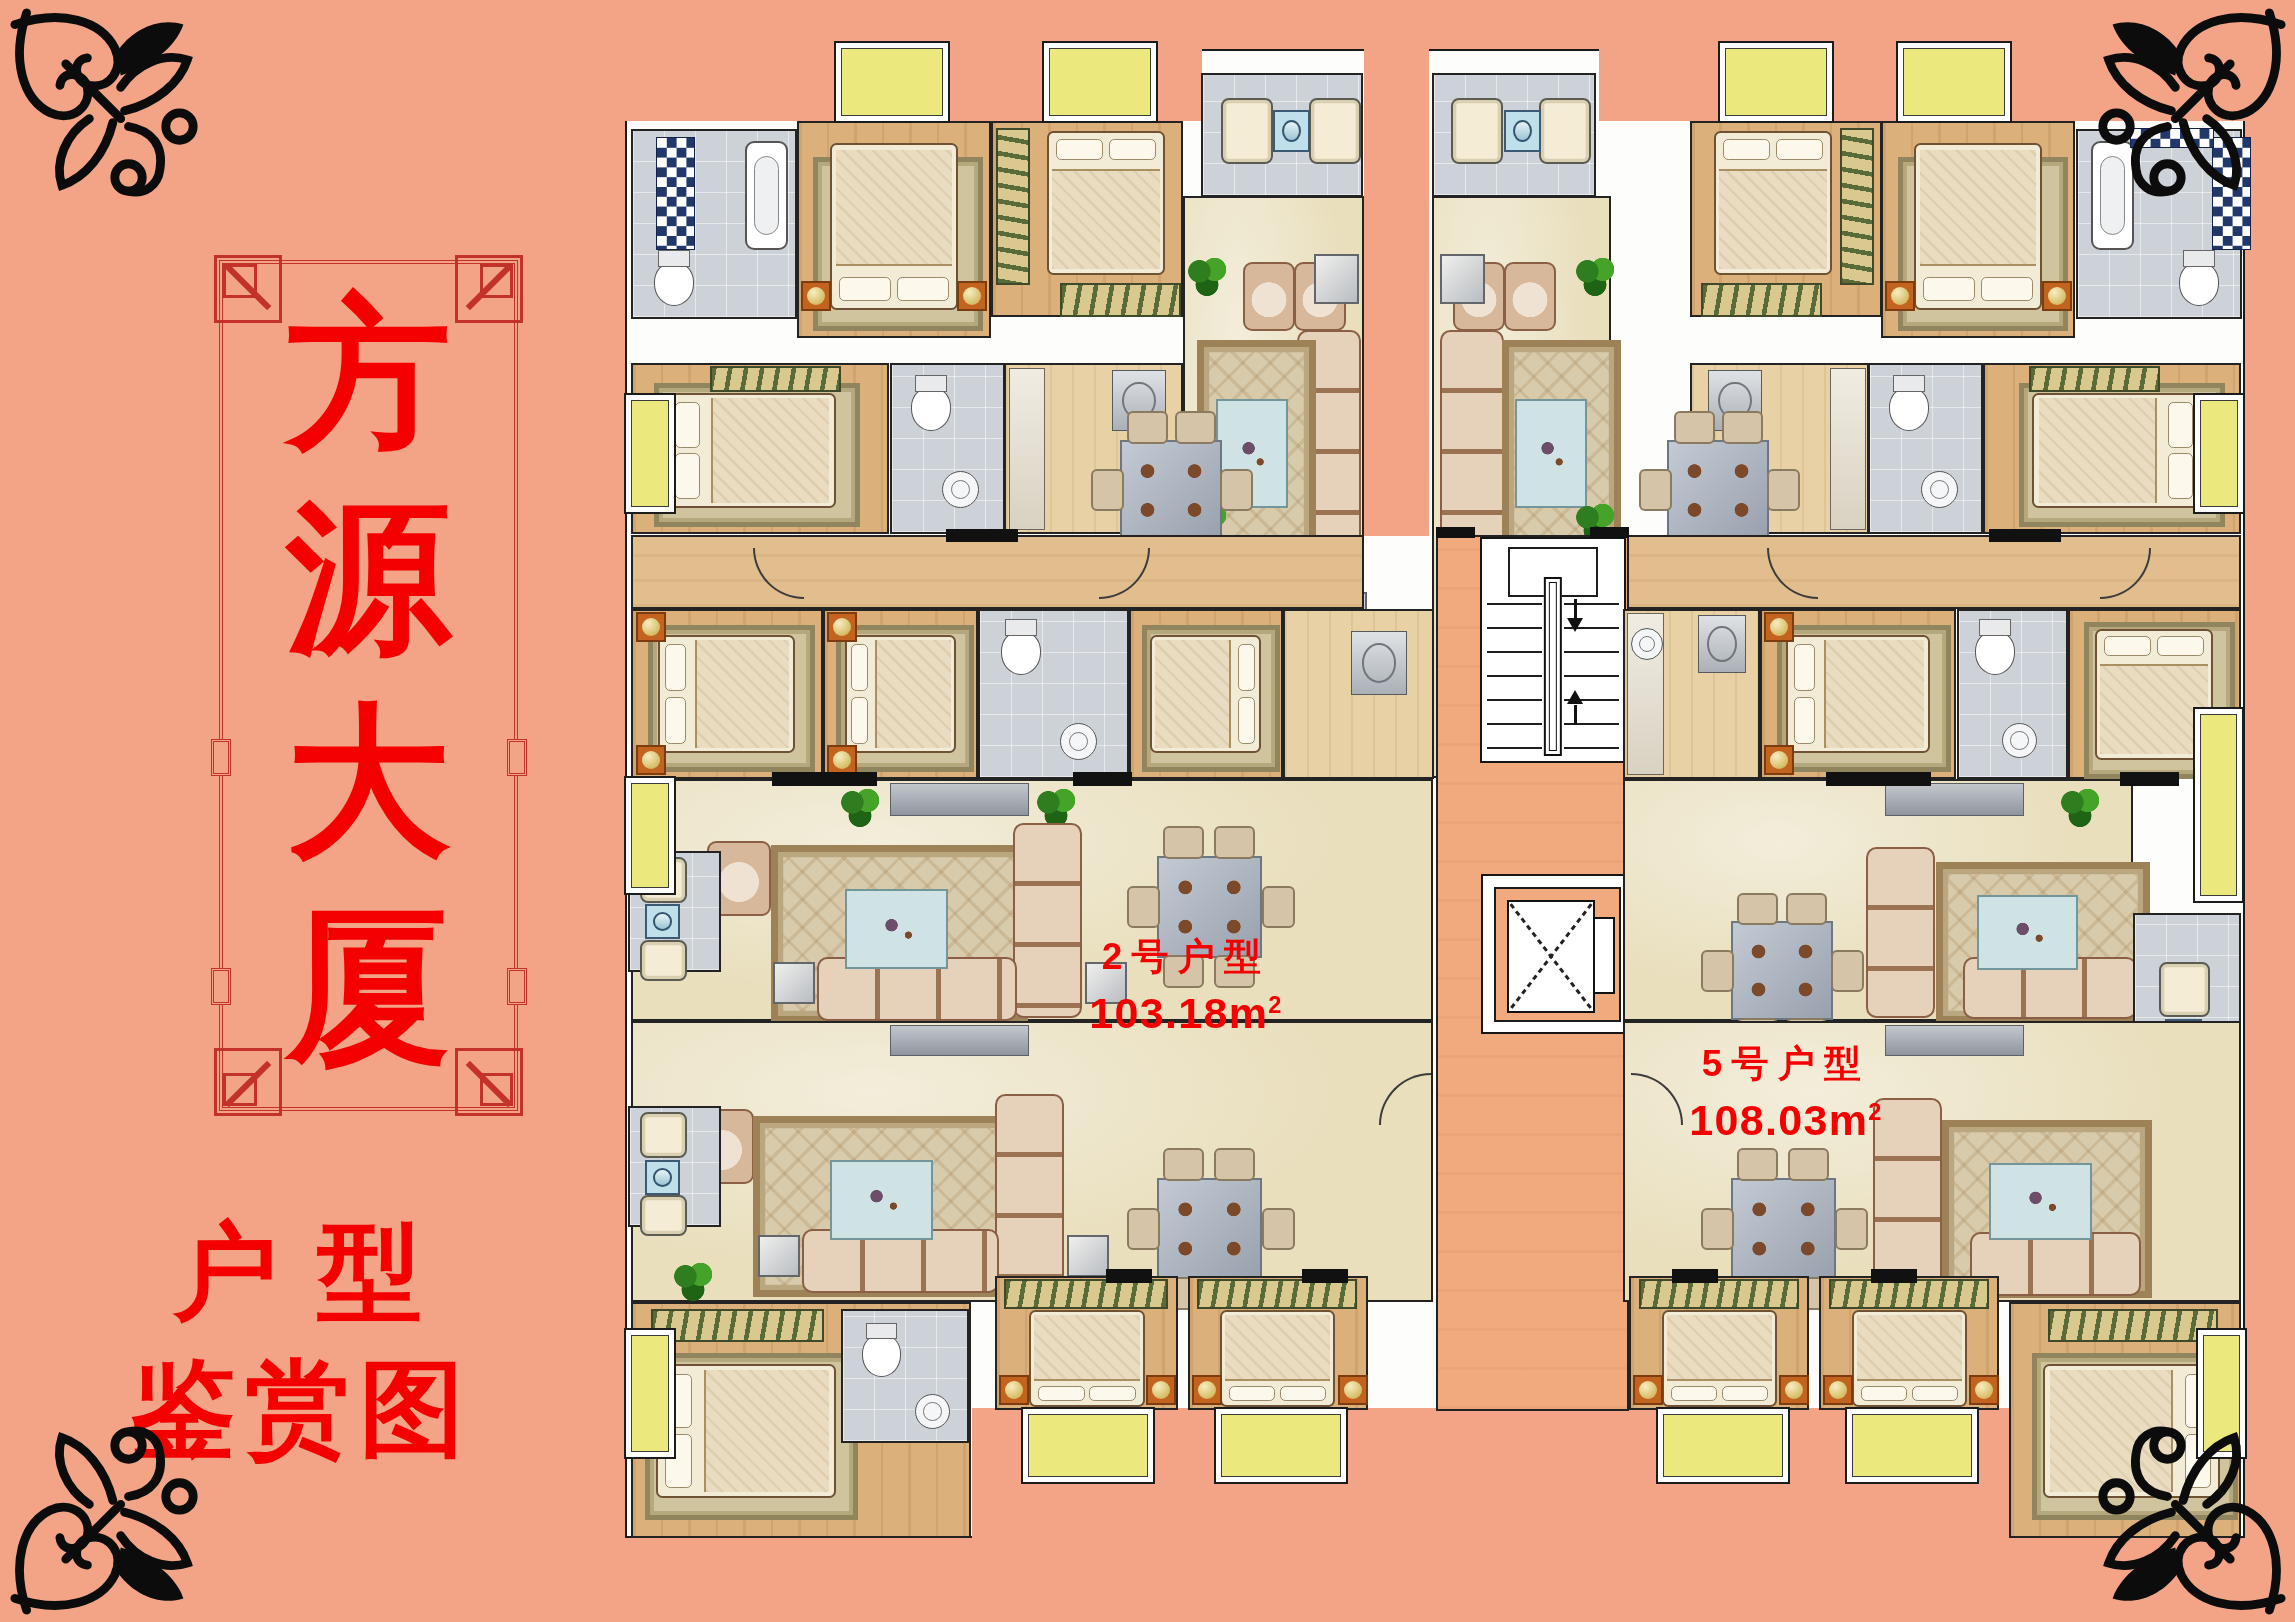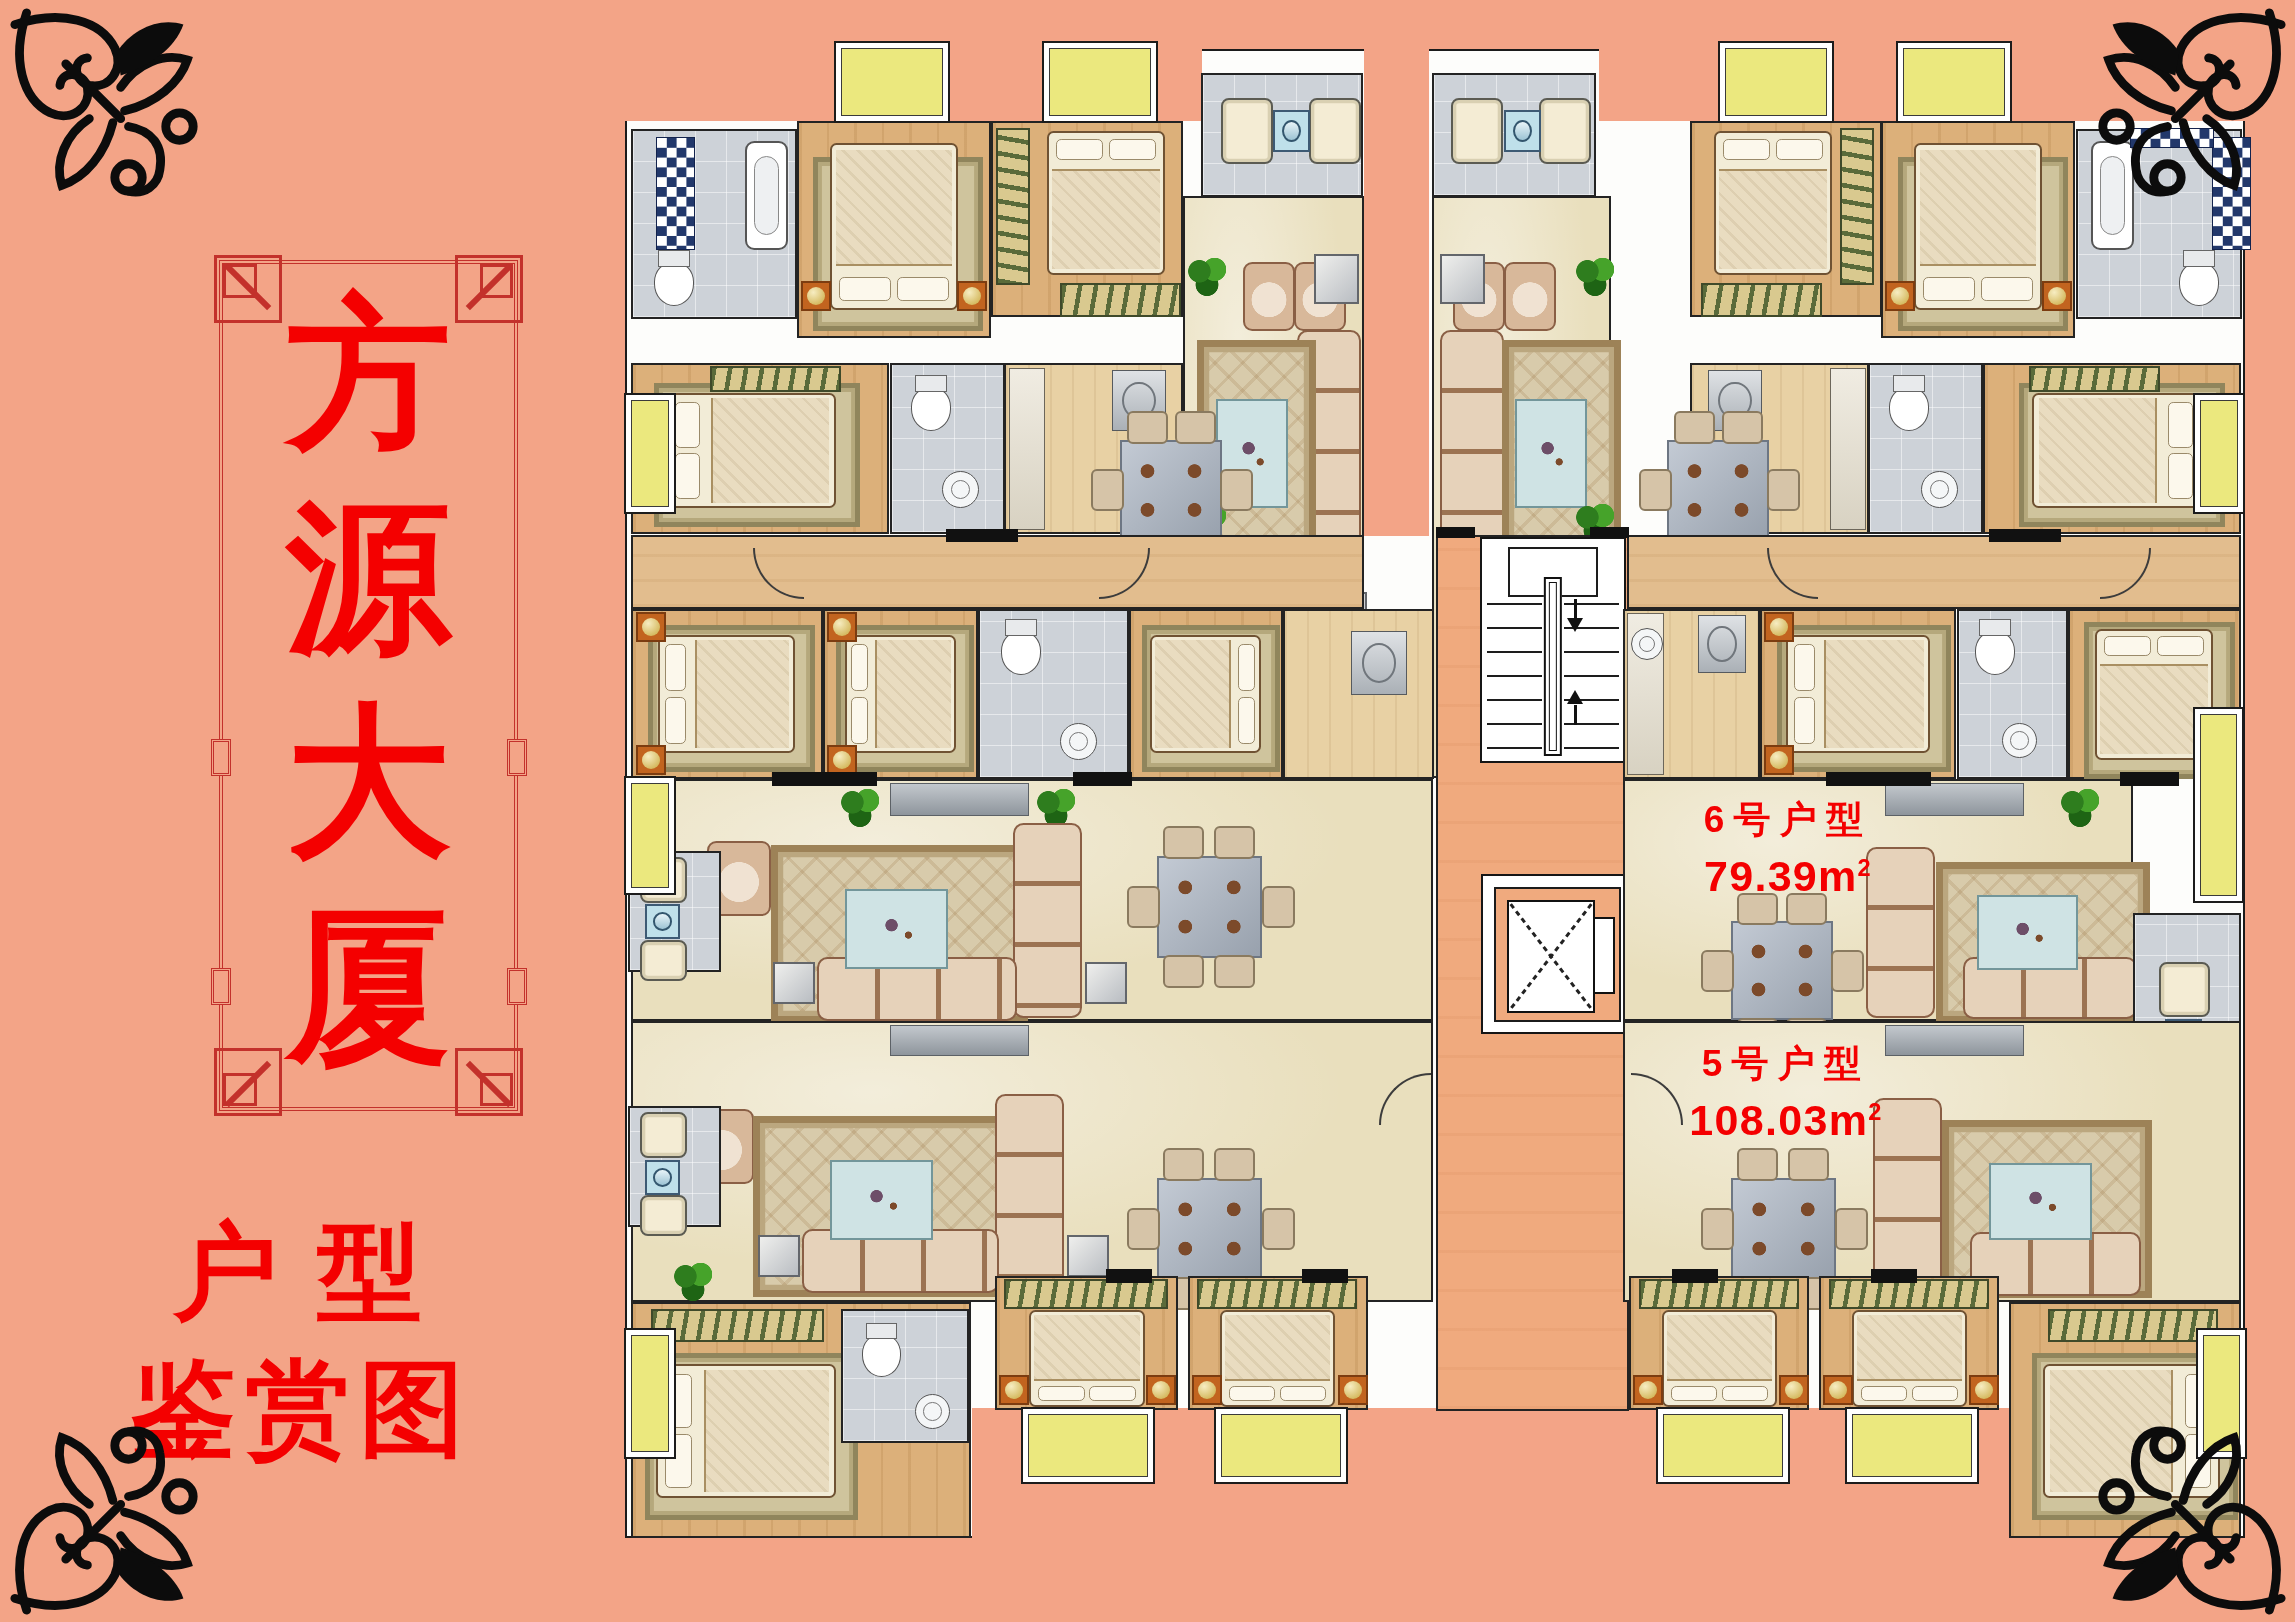--- a/index.html
+++ b/index.html
@@ -536,23 +536,23 @@
   <div class="blk" style="left:1436px;top:527px;width:39px;height:10.5px;"></div>
   <div class="blk" style="left:1590px;top:527px;width:39px;height:10.5px;"></div>
 
   <div class="door dBL" style="left:753px;top:548px;width:51px;height:51px;"></div>
   <div class="door dBR" style="left:1099px;top:548px;width:51px;height:51px;"></div>
   <div class="door dBL" style="left:1767px;top:548px;width:51px;height:51px;"></div>
   <div class="door dBR" style="left:2100px;top:548px;width:51px;height:51px;"></div>
   <div class="door dTL" style="left:1379px;top:1073px;width:52px;height:52px;"></div>
   <div class="door dTR" style="left:1631px;top:1073px;width:52px;height:52px;"></div>
 
-  <div class="ulabel" style="left:1690px;top:795px;">
-    <div class="ulname">6号户型</div>
-    <div class="ularea"><span>79.39</span><span>m</span><sup>2</sup></div>
+  <div class="ulabel" style="left:1088px;top:932px;">
+    <div class="ulname">2号户型</div>
+    <div class="ularea"><span>103.18</span><span>m</span><sup>2</sup></div>
   </div>
   <div class="ulabel" style="left:1688px;top:1039px;">
     <div class="ulname">5号户型</div>
     <div class="ularea"><span>108.03</span><span>m</span><sup>2</sup></div>
   </div>
 
   <div class="tframe">
     <div class="fcorn fcTL"></div>
     <div class="fcorn fcTR"></div>
     <div class="fcorn fcBL"></div>

